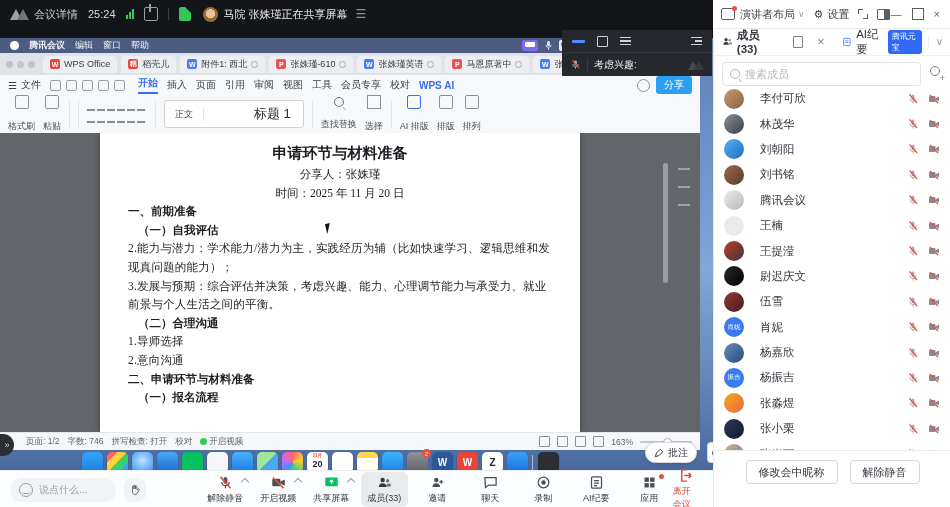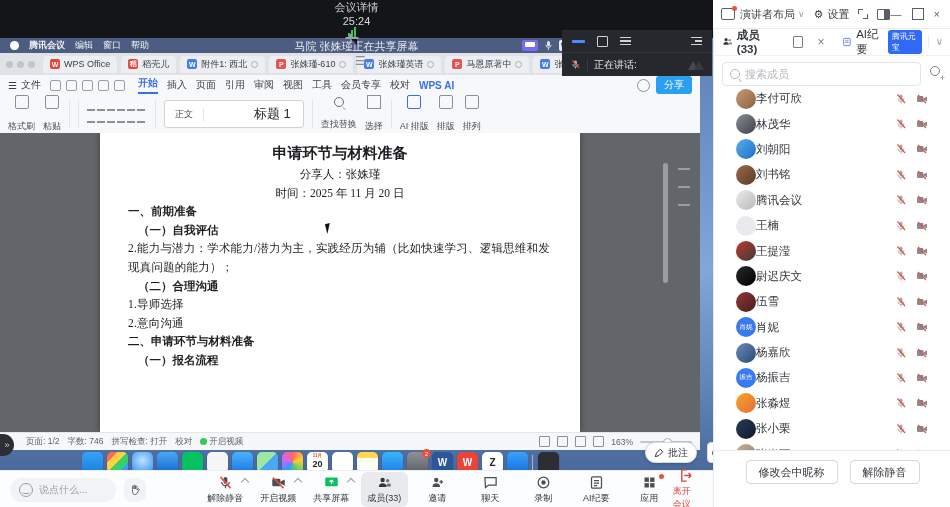--- a/index.html
+++ b/index.html
@@ -1,21 +1,21 @@
 <!DOCTYPE html>
 <html><head>
 <meta charset="utf-8">
 <style>
   html,body{margin:0;padding:0;background:#000;}
   #root{position:relative;width:950px;height:507px;overflow:hidden;
         font-family:"Liberation Sans","DejaVu Sans",sans-serif;
         -webkit-font-smoothing:antialiased;background:#fff;}
   
   #topbar{position:absolute;left:0;top:0;width:713px;height:28px;background:#141518;
-          display:flex;align-items:center;color:#c9ccd1;font-size:11px;z-index:20;flex-direction:column;}
+          display:flex;align-items:center;color:#c9ccd1;font-size:11px;z-index:20;}
   .tb-logo{width:18px;height:12px;margin:0 6px 0 10px;position:relative;}
   .tb-logo i{position:absolute;bottom:0;width:0;height:0;border-left:6px solid transparent;border-right:6px solid transparent;border-bottom:11px solid #9aa0a8;}
   .tb-logo i:first-child{left:0}.tb-logo i:last-child{left:7px;border-bottom-color:#6f757d;}
   .tb-time{margin:0 10px;color:#d6d9dd;}
   .sig{display:flex;align-items:flex-end;gap:1px;margin-right:10px;}
   .sig i{width:2px;background:#33c75a;display:block;}
   .sig i:nth-child(1){height:4px}.sig i:nth-child(2){height:7px}.sig i:nth-child(3){height:10px}
   .tb-ic{width:12px;height:12px;border:1.4px solid #9aa0a8;border-radius:2px;margin-right:10px;position:relative;}
   .tb-ic.up:after{content:"";position:absolute;left:4px;top:-4px;width:2px;height:8px;background:#9aa0a8;}
   .tb-div{width:1px;height:12px;background:#3a3d42;margin-right:10px;}
@@ -160,21 +160,21 @@
   .badge{background:#3069f6;color:#fff;font-size:8px;border-radius:3px;padding:1px 4px;}
   .p-cdn{margin-left:auto;color:#9a9da3;border-left:1px solid #ececee;padding-left:7px;font-size:10px;}
   .p-search{display:flex;align-items:center;gap:6px;padding:6px 8px 4px;}
   .searchbox{flex:1;height:22px;border:1px solid #e2e4e8;border-radius:4px;display:flex;align-items:center;gap:5px;padding:0 7px;color:#b4b8be;font-size:11px;background:#fff;}
   .mag{width:8px;height:8px;border:1.4px solid #b4b8be;border-radius:50%;position:relative;flex:none;}
   .mag:after{content:"";position:absolute;right:-3px;bottom:-3px;width:4px;height:1.4px;background:#b4b8be;transform:rotate(45deg);}
   .addp{width:16px;height:16px;position:relative;}
   .addp i{position:absolute;left:3px;top:0;width:8px;height:8px;border:1.4px solid #7a7f86;border-radius:50%;}
   .addp:after{content:"+";position:absolute;right:-2px;bottom:-1px;color:#7a7f86;font-size:9px;}
   .m-list{position:absolute;left:0;top:58px;right:0;bottom:47px;overflow:hidden;}
-  .m-row{height:25.4px;display:flex;align-items:center;gap:0;padding:0 22px;}
+  .m-row{height:25.4px;display:flex;align-items:center;gap:16px;padding:0 10px;}
   .m-av{width:20px;height:20px;border-radius:50%;flex:none;display:flex;align-items:center;justify-content:center;}
   .m-av i{font-style:normal;font-size:6.5px;color:#fff;letter-spacing:0;}
   .m-name{flex:1;font-size:11.5px;white-space:nowrap;overflow:hidden;}
   .m-ics{display:flex;gap:9px;align-items:center;}
   .p-foot{position:absolute;left:0;bottom:0;right:0;height:47px;background:#fff;border-top:1px solid #e8eaec;
           display:flex;justify-content:center;gap:12px;padding-top:9px;}
   .p-btn{height:24px;border:1px solid #d5d7db;border-radius:4px;background:#fff;font-size:11px;color:#33373d;padding:0 12px;
          font-family:inherit;display:flex;align-items:center;}
 </style>
 </head>
@@ -383,20 +383,21 @@
       </div>
 
       <div class="docarea">
         <div class="page">
           <div class="ln-title">申请环节与材料准备</div>
           <div class="ln-center">分享人：张姝瑾</div>
           <div class="ln-center">时间：2025 年 11 月 20 日</div>
           <div class="ln-h">一、前期准备</div>
           <div class="ln-h" style="padding-left:10px">（一）自我评估</div>
           <div class="ln-body">2.能力与潜力：学术能力/潜力为主，实践经历为辅（比如快速学习、逻辑思维和发现真问题的能力）；</div>
+          <div class="ln-body">3.发展与预期：综合评估并决策，考虑兴趣、能力、心理调节能力与承受力、就业前景与个人生活之间的平衡。</div>
           <div class="ln-h" style="padding-left:10px">（二）合理沟通</div>
           <div class="ln-body">1.导师选择</div>
           <div class="ln-body">2.意向沟通</div>
           <div class="ln-h">二、申请环节与材料准备</div>
           <div class="ln-h" style="padding-left:10px">（一）报名流程</div>
           <div class="cursor"></div>
         </div>
         <div class="vscroll" style="right:32px"></div>
         <div class="side-ics">
             <i></i>
@@ -468,21 +469,21 @@
           <i></i>
         </span>
     </div>
     <div class="ov-row2">
       <svg class="ic" width="11" height="11" viewBox="0 0 24 24">
           <rect x="9" y="3" width="6" height="11" rx="3" fill="#b0b4ba"></rect>
           <path d="M6 11a6 6 0 0 0 12 0M12 17v4" stroke="#b0b4ba" stroke-width="2" fill="none"></path>
           <path d="M5 3l15 17" stroke="#e8503f" stroke-width="2.4"></path>
         </svg>
       <span style="width:1px;height:12px;background:#3a3d43"></span>
-      <span>正在讲话:</span>
+      <span>考虑兴趣:</span>
       <span class="ov-wm">
           <i></i>
           <i></i>
         </span>
     </div>
   </div>
 
   <div id="annotate">
     <svg class="ic" width="10" height="10" viewBox="0 0 24 24">
         <path d="M3 21l3-9 9-9 6 6-9 9-9 3z" fill="none" stroke="#33373d" stroke-width="2.4"></path>

